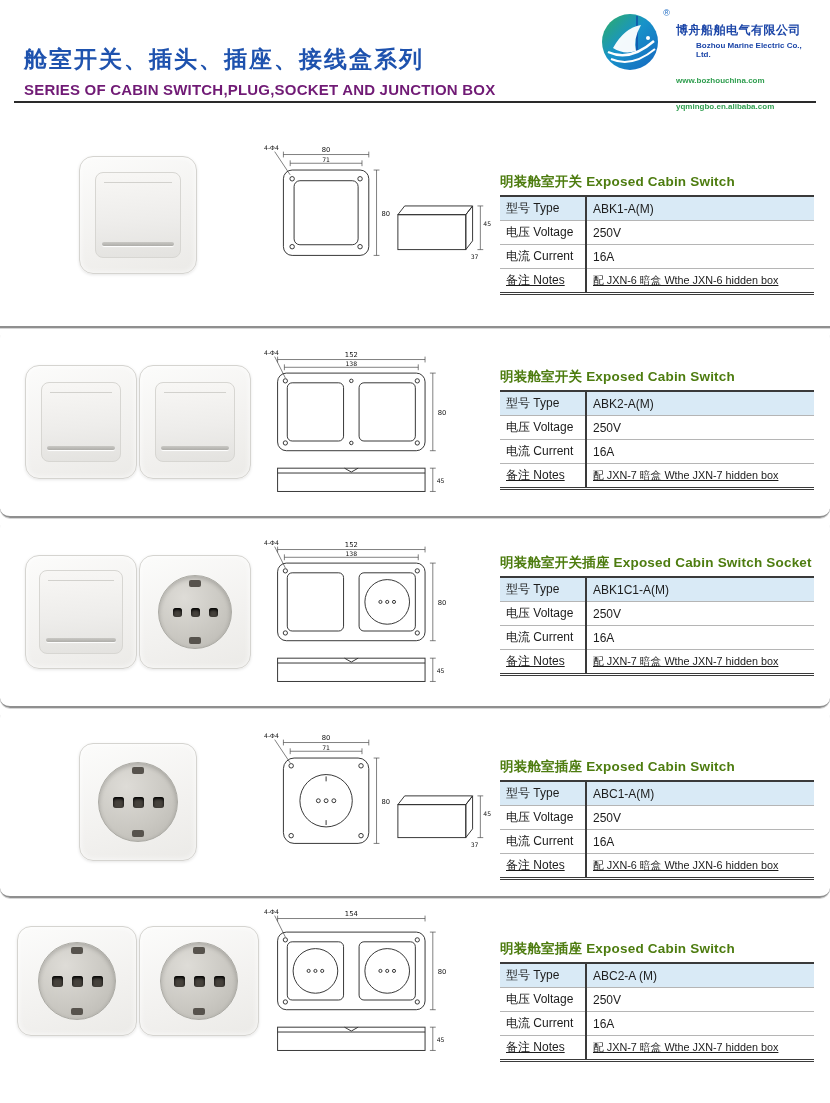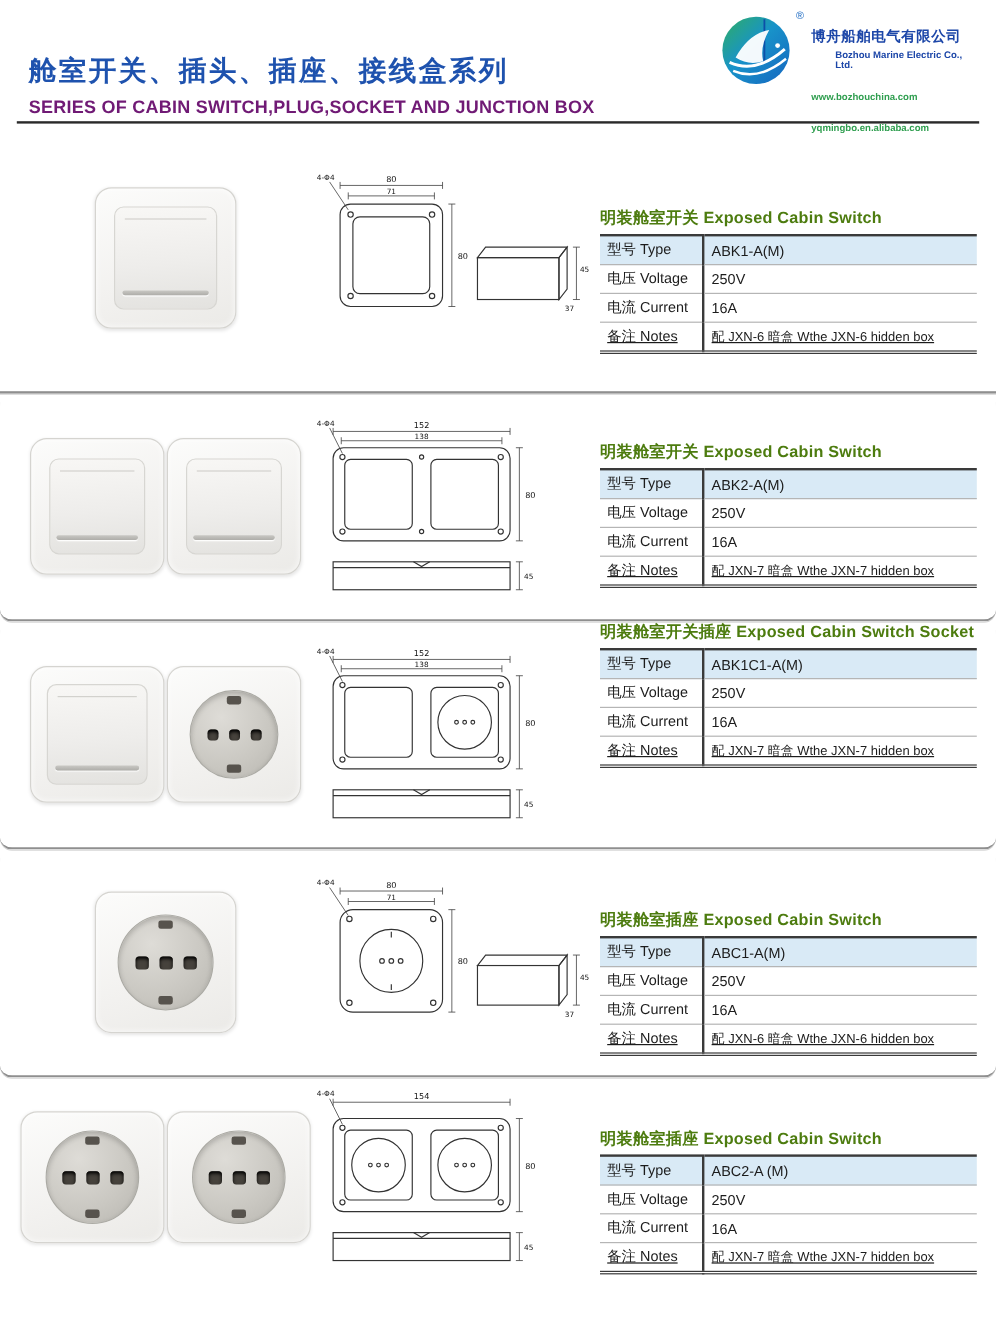--- a/index.html
+++ b/index.html
@@ -24,21 +24,21 @@
   .company .en { font-size:8px; font-weight:bold; color:#1c46a8; margin-top:2px;padding-left:20px; }
   .company .url { font-size:8px; color:#2f9e4f; margin-top:17px; font-weight:bold; }
 
   
   .section { display:flex; align-items:center; padding:0 14px; position:relative; }
   .section.divided { border-bottom:2px solid #8f8f8f; box-shadow:0 1px 0 #d6d6d6; }
   .s1 { height:225px; } .s2,.s3,.s4 { height:190px;border-radius:10px; } .s5 { height:166px; }
   .col-photo { width:248px; display:flex; justify-content:center; align-items:center; }
   .col-draw  { width:232px; display:flex; justify-content:center; align-items:flex-end; }
   .col-spec  { flex:1; align-self:flex-start; padding-left:6px; padding-right:2px; }
-  .mt-s1 { margin-top:70px; } .mt-s2 { margin-top:40px; } .mt-s3 { }
+  .mt-s1 { margin-top:70px; } .mt-s2 { margin-top:40px; } .mt-s3 { margin-top:36px; }
   .mt-s4 { margin-top:50px; } .mt-s5 { margin-top:42px; }
 
   
   .spec-title { font-size:13.5px; font-weight:bold; color:#4d7c0f; margin-bottom:4px; letter-spacing:0.2px; }
   .spec-table { width:100%; border-collapse:collapse; border-top:2px solid #3a3a3a; border-bottom:3px double #3a3a3a; }
   .spec-table td { font-size:12px; padding:3px 6px; height:20px; border-bottom:1px solid #b5b5b5; color:#1c1c1c; }
   .spec-table tr:last-child td { border-bottom:none;text-decoration:underline; }
   .spec-table td.lbl { width:86px; border-right:2px solid #3a3a3a; }
   .spec-table td.val { }
   .spec-table td.notes { font-size:10.8px; }

